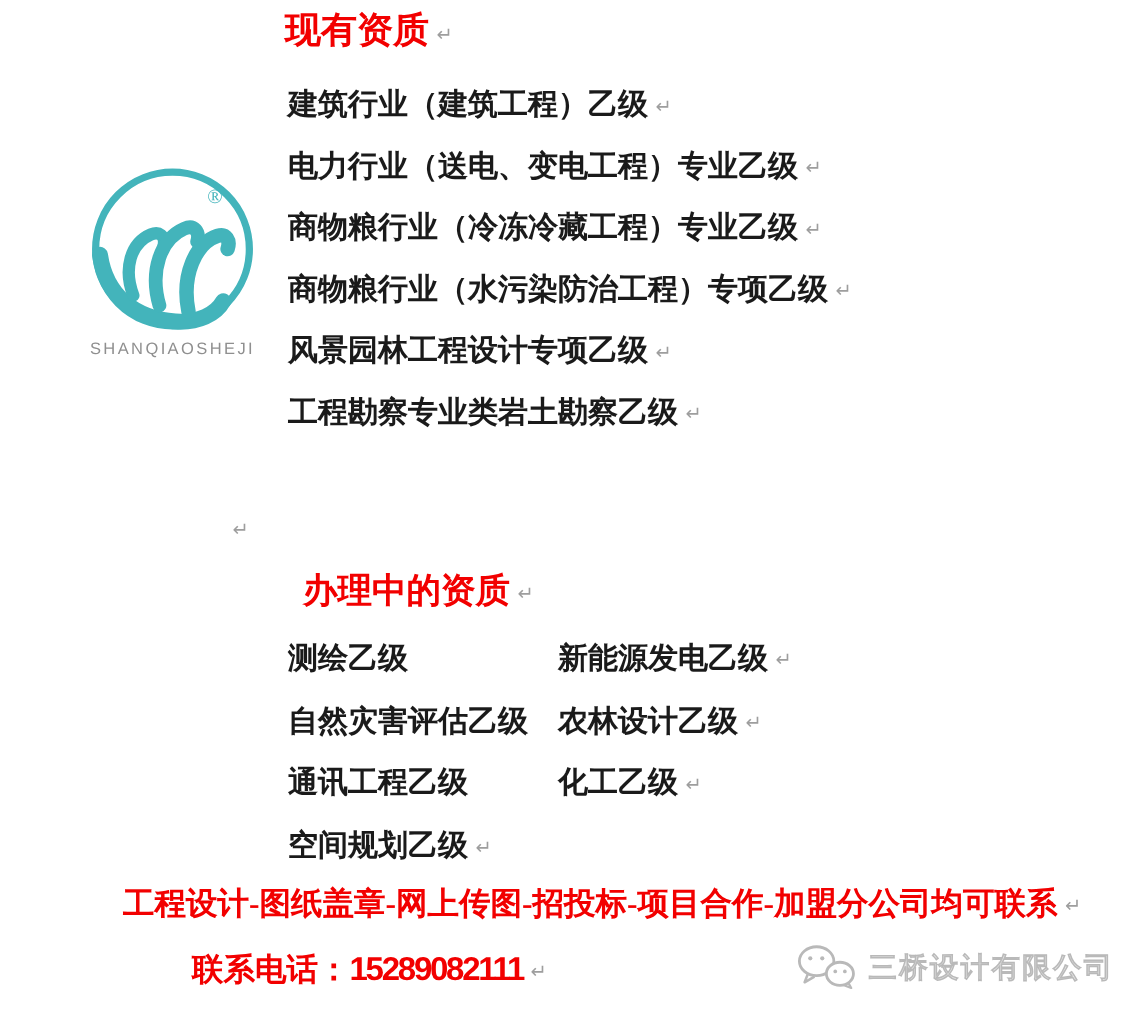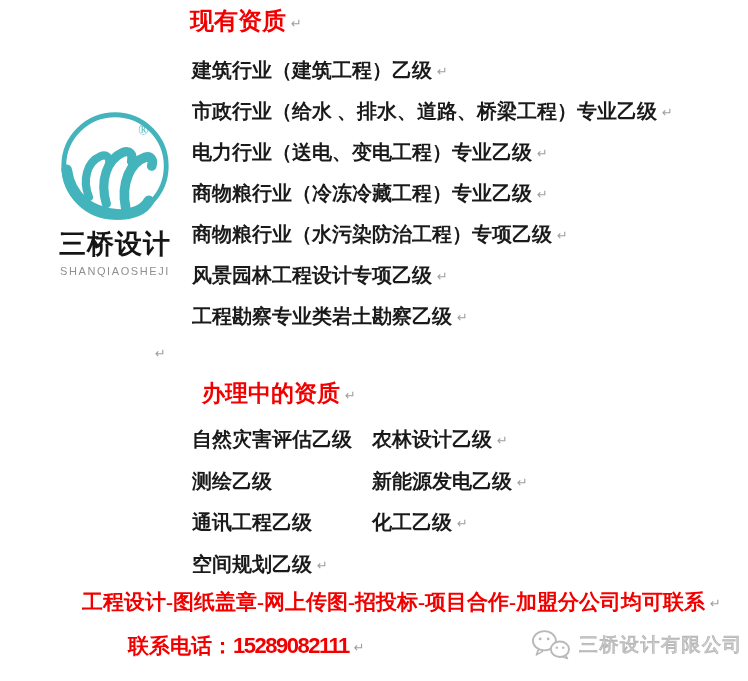--- a/index.html
+++ b/index.html
@@ -82,49 +82,47 @@
 
 <div class="logo-wrap">
   <svg class="logo-mark" width="116" height="116" viewBox="0 0 120 120">
     <circle cx="60" cy="60" r="53" fill="none" stroke="#43b4bb" stroke-width="5"></circle>
     <path d="M10,64 C14,92 34,108 62,110 C78,111 90,105 95,96" fill="none" stroke="#43b4bb" stroke-width="11" stroke-linecap="round"></path>
     <path d="M33,92 C26,74 31,56 45,50 C51,47.5 55,51 54,57" fill="none" stroke="#43b4bb" stroke-width="8.5" stroke-linecap="round"></path>
     <path d="M51,99 C44,75 52,53 68,46 C75,43 79,48 77,55" fill="none" stroke="#43b4bb" stroke-width="9.5" stroke-linecap="round"></path>
     <path d="M71,103 C66,78 76,56 91,51 C97,49 100,54 98,60" fill="none" stroke="#43b4bb" stroke-width="10" stroke-linecap="round"></path>
     <text x="84" y="28" font-size="14" fill="#43b4bb">®</text>
   </svg>
-  <div class="brand-name">三桥设计</div>
   <div class="brand-latin">SHANQIAOSHEJI</div>
 </div>
 
 <h1 class="section-heading heading-current">
   <span>现有资质</span><span class="pilcrow">↵</span>
 </h1>
 
 <div class="current-list">
     <div class="q-item"><span>建筑行业（建筑工程）乙级</span><span class="pilcrow">↵</span></div>
-    <div class="q-item"><span>市政行业（给水 、排水、道路、桥梁工程）专业乙级</span><span class="pilcrow">↵</span></div>
     <div class="q-item"><span>电力行业（送电、变电工程）专业乙级</span><span class="pilcrow">↵</span></div>
     <div class="q-item"><span>商物粮行业（冷冻冷藏工程）专业乙级</span><span class="pilcrow">↵</span></div>
     <div class="q-item"><span>商物粮行业（水污染防治工程）专项乙级</span><span class="pilcrow">↵</span></div>
     <div class="q-item"><span>风景园林工程设计专项乙级</span><span class="pilcrow">↵</span></div>
     <div class="q-item"><span>工程勘察专业类岩土勘察乙级</span><span class="pilcrow">↵</span></div>
   </div>
 
 <div class="empty-line">
   <span class="pilcrow">↵</span>
 </div>
 
 <h2 class="section-heading heading-pending">
   <span>办理中的资质</span><span class="pilcrow">↵</span>
 </h2>
 
 <div class="pending-list">
+    <div class="p-row"><span class="p-left">测绘乙级</span><span>新能源发电乙级</span><span class="pilcrow">↵</span></div>
     <div class="p-row"><span class="p-left">自然灾害评估乙级</span><span>农林设计乙级</span><span class="pilcrow">↵</span></div>
-    <div class="p-row"><span class="p-left">测绘乙级</span><span>新能源发电乙级</span><span class="pilcrow">↵</span></div>
     <div class="p-row"><span class="p-left">通讯工程乙级</span><span>化工乙级</span><span class="pilcrow">↵</span></div>
     <div class="p-row"><span class="p-left no-col">空间规划乙级</span><span class="pilcrow">↵</span></div>
   </div>
 
 <div class="services-line">
   <span>工程设计-图纸盖章-网上传图-招投标-项目合作-加盟分公司均可联系</span><span class="pilcrow">↵</span>
 </div>
 
 <div class="phone-line">
   <span class="phone-label">联系电话：</span><span class="phone-number">15289082111</span><span class="pilcrow">↵</span>

